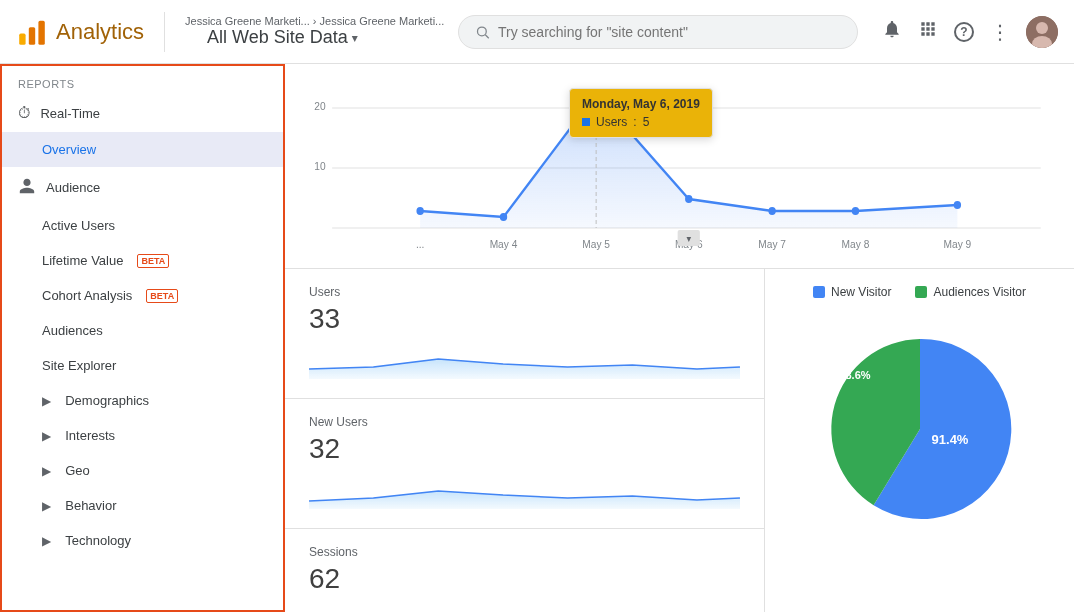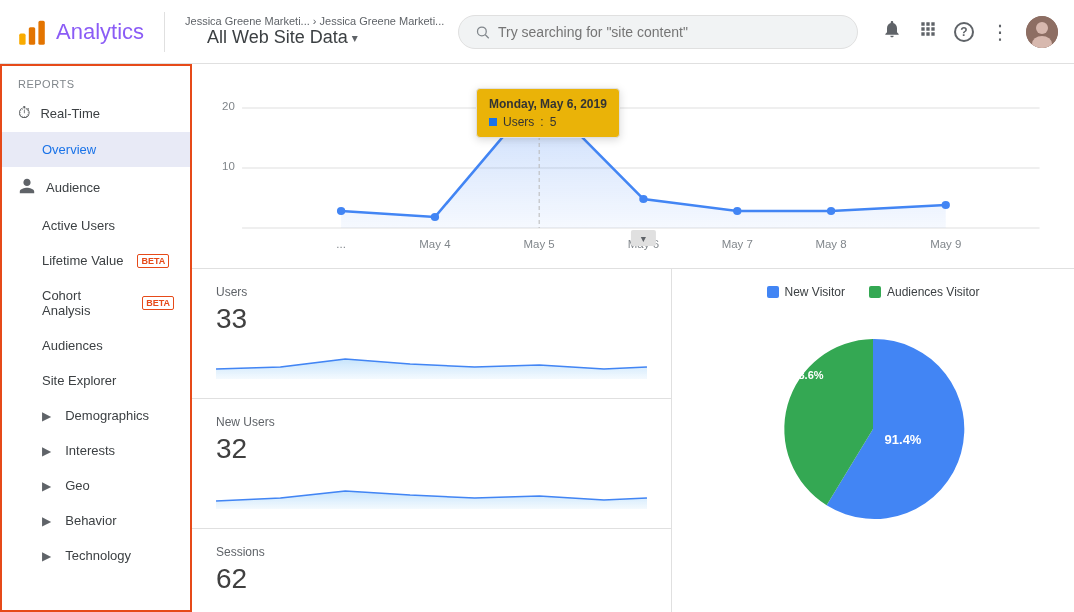--- a/index.html
+++ b/index.html
@@ -2,36 +2,36 @@
 <html><head>
   <meta charset="utf-8">
   <style>
     * { box-sizing: border-box; margin: 0; padding: 0; }
     body { font-family: 'Arial', sans-serif; font-size: 13px; color: #333; background: #fff; width: 1074px; height: 612px; overflow: hidden; display: flex; flex-direction: column; }
 
     
     .header { display: flex; align-items: center; height: 64px; border-bottom: 1px solid #e0e0e0; padding: 0 16px; gap: 12px; background: #fff; }
     .logo { display: flex; align-items: center; gap: 8px; }
     .logo-icon { width: 32px; height: 32px; }
-    .logo-text { font-size: 22px; color: #8b5cf6; font-weight: 400; }
+    .logo-text { font-size: 22px; color: #a16207; font-weight: 400; }
     .header-divider { width: 1px; height: 40px; background: #e0e0e0; margin: 0 8px; }
     .header-breadcrumb { display: flex; flex-direction: column; font-size: 11px; color: #5f6368; }
     .header-site { font-size: 18px; color: #3c4043; font-weight: 400; display: flex; align-items: center; gap: 4px; margin-left: 22px; }
     .header-site .dropdown-icon { font-size: 12px; color: #5f6368; }
     .search-bar { flex: 1; max-width: 400px; margin-left: auto; display: flex; align-items: center; border: 1px solid #e0e0e0; border-radius: 24px; padding: 8px 16px; gap: 8px; background: #f1f3f4; }
     .search-bar input { border: none; background: transparent; outline: none; font-size: 14px; color: #5f6368; width: 100%; }
     .header-icons { display: flex; align-items: center; gap: 16px; margin-left: 12px; color: #5f6368; }
     .header-icons span { cursor: pointer; font-size: 18px; }
     .avatar { width: 32px; height: 32px; border-radius: 50%; background: #8d6e63; display: flex; align-items: center; justify-content: center; overflow: hidden; }
 
     
     .body { display: flex; flex: 1; overflow: hidden; }
 
     
-    .sidebar { width: 192px; border-right: 1px solid #e0e0e0; border: 2px solid #e64a19; overflow-y: auto; flex-shrink: 0; }
+    .sidebar { width: 285px; border-right: 1px solid #e0e0e0; border: 2px solid #e64a19; overflow-y: auto; flex-shrink: 0; }
     .reports-label { font-size: 11px; color: #80868b; font-weight: 500; padding: 12px 16px 4px; letter-spacing: 0.5px; }
     .nav-item { display: flex; align-items: center; gap: 10px; padding: 10px 16px; cursor: pointer; color: #3c4043; font-size: 13px; }
     .nav-item.section { font-weight: 500; font-size: 13px; }
     .nav-item.sub { padding-left: 40px; font-size: 13px; }
     .nav-item.sub-active { padding-left: 40px; color: #1a73e8; font-weight: 500; font-size: 13px; background: #e8eaf6; }
     .beta-badge { font-size: 9px; color: #e64a19; border: 1px solid #e64a19; border-radius: 2px; padding: 1px 3px; margin-left: 4px; font-weight: 600; vertical-align: middle; }
     .chevron { font-size: 12px; color: #5f6368; margin-right: 4px; }
 
     
     .main { flex: 1; overflow-y: auto; padding: 0; }

